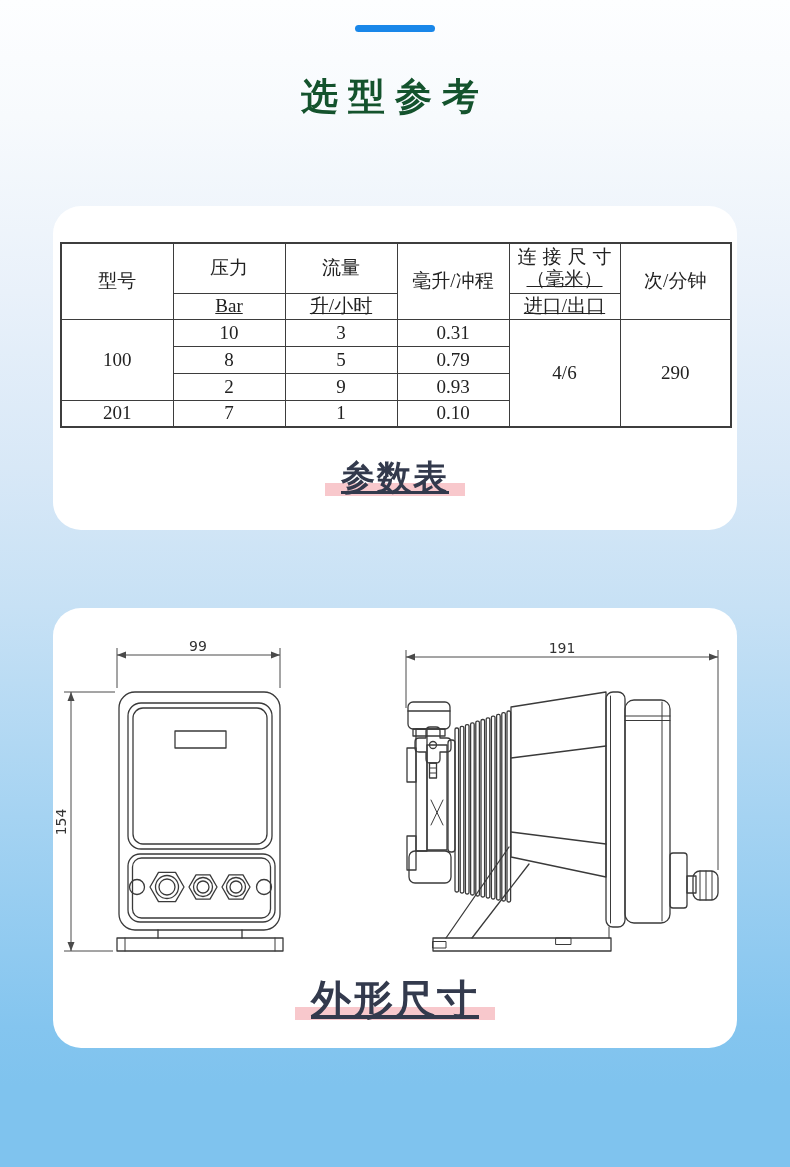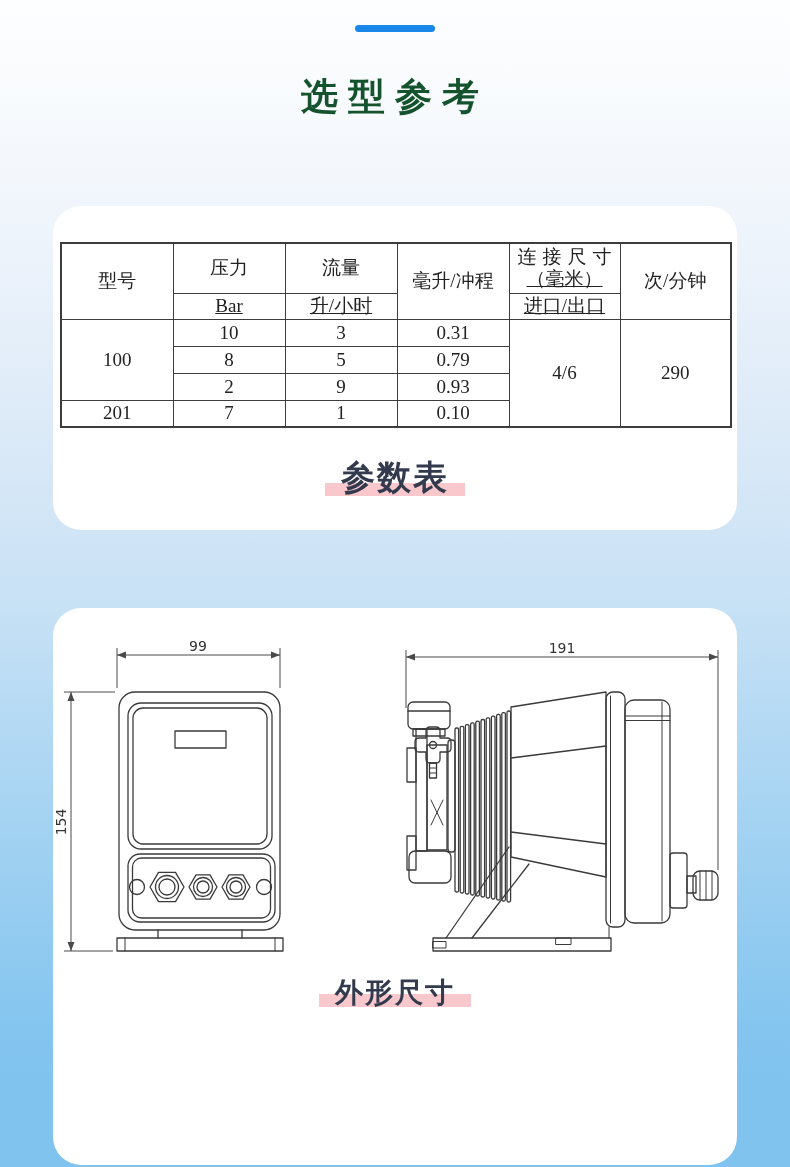--- a/index.html
+++ b/index.html
@@ -16,21 +16,21 @@
   }
   .page-title{
     position:absolute;top:77px;left:0;width:790px;text-align:center;
     font-size:37px;font-weight:bold;letter-spacing:10px;color:#14532d;line-height:1.1;
   }
   .card{
     position:absolute;left:53px;width:684px;background:#ffffff;
     border-radius:28px;overflow:hidden;
   }
   #card-params{top:206px;height:324px;}
-  #card-dims{top:608px;height:557px;}
+  #card-dims{top:608px;height:440px;}
 
   table.spec{
     position:absolute;left:7px;top:36px;width:670px;
     border-collapse:collapse;table-layout:fixed;
     font-family:"Liberation Serif","DejaVu Serif",serif;color:#222222;
     border:2.5px solid #3d3d3d;
   }
   table.spec td{
     border:1.5px solid #3d3d3d;text-align:center;vertical-align:middle;
     font-size:19px;padding:0;line-height:1.15;
@@ -40,23 +40,24 @@
   .conn-l1{display:block;letter-spacing:6px;padding-left:6px;text-align:center;}
   .conn-l2{display:block;text-decoration:underline;}
 
   .caption{
     position:absolute;left:0;width:100%;text-align:center;
     color:#333a4d;font-weight:600;letter-spacing:2px;line-height:1.05;
   }
   .caption span{
     display:inline-block;padding:0 16px;
     background-image:linear-gradient(to top,#f8c8cc 13px,rgba(0,0,0,0) 13px);
+    text-decoration:underline;
   }
   #caption-params{top:254px;font-size:34px;}
-  #caption-dims{top:370px;font-size:28px;}
+  #caption-dims{top:370px;font-size:40px;}
 
   svg .draw{stroke:#3a3a3a;fill:none;stroke-width:1.3;stroke-linejoin:round;stroke-linecap:round;}
   svg .thin{stroke-width:1;}
   svg .dimline{stroke:#4a4a4a;stroke-width:1;fill:none;}
   svg .arrow{fill:#4a4a4a;stroke:none;}
   svg text.dim{fill:#333333;font-size:14px;font-family:"DejaVu Sans",sans-serif;}
   #front-view{position:absolute;left:2px;top:32px;}
   #side-view{position:absolute;left:340px;top:32px;}
 </style>
 </head>

